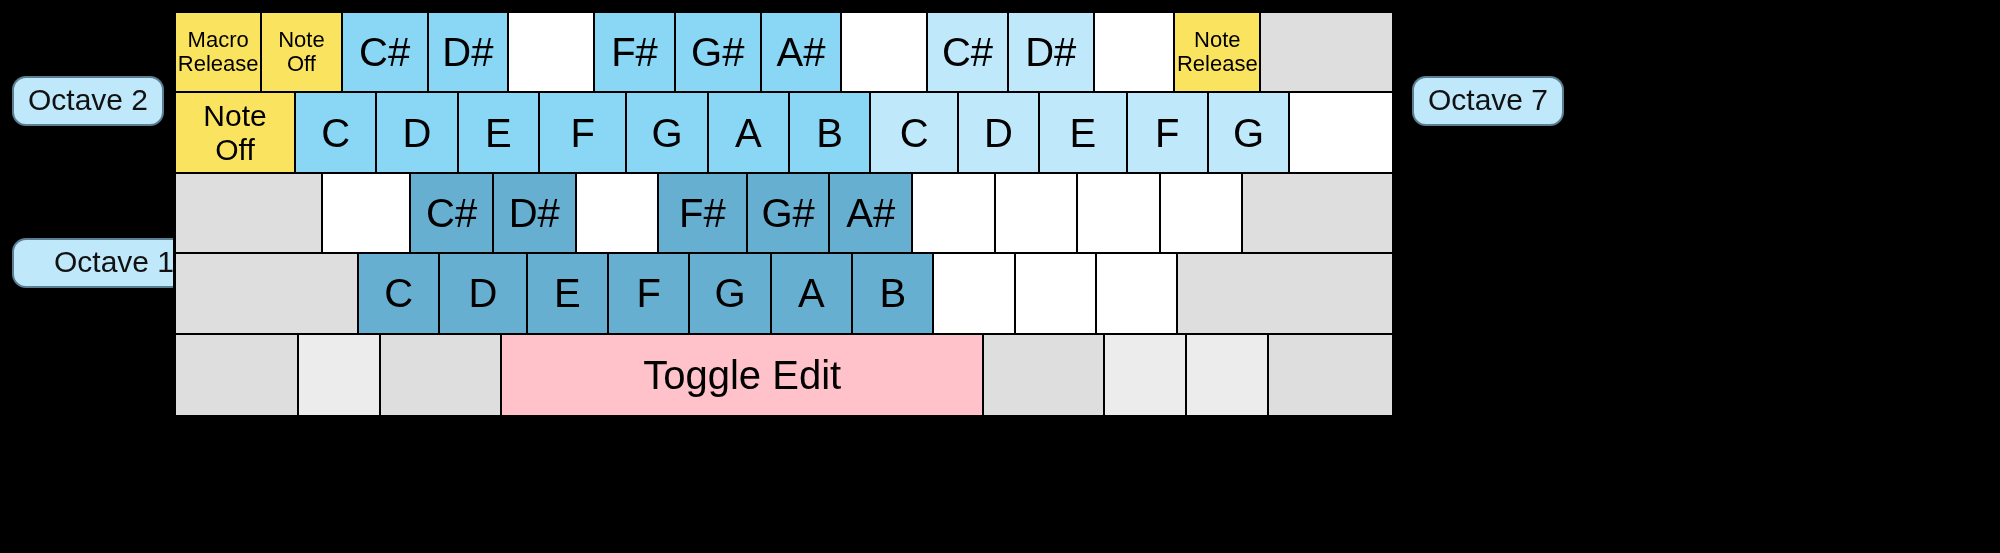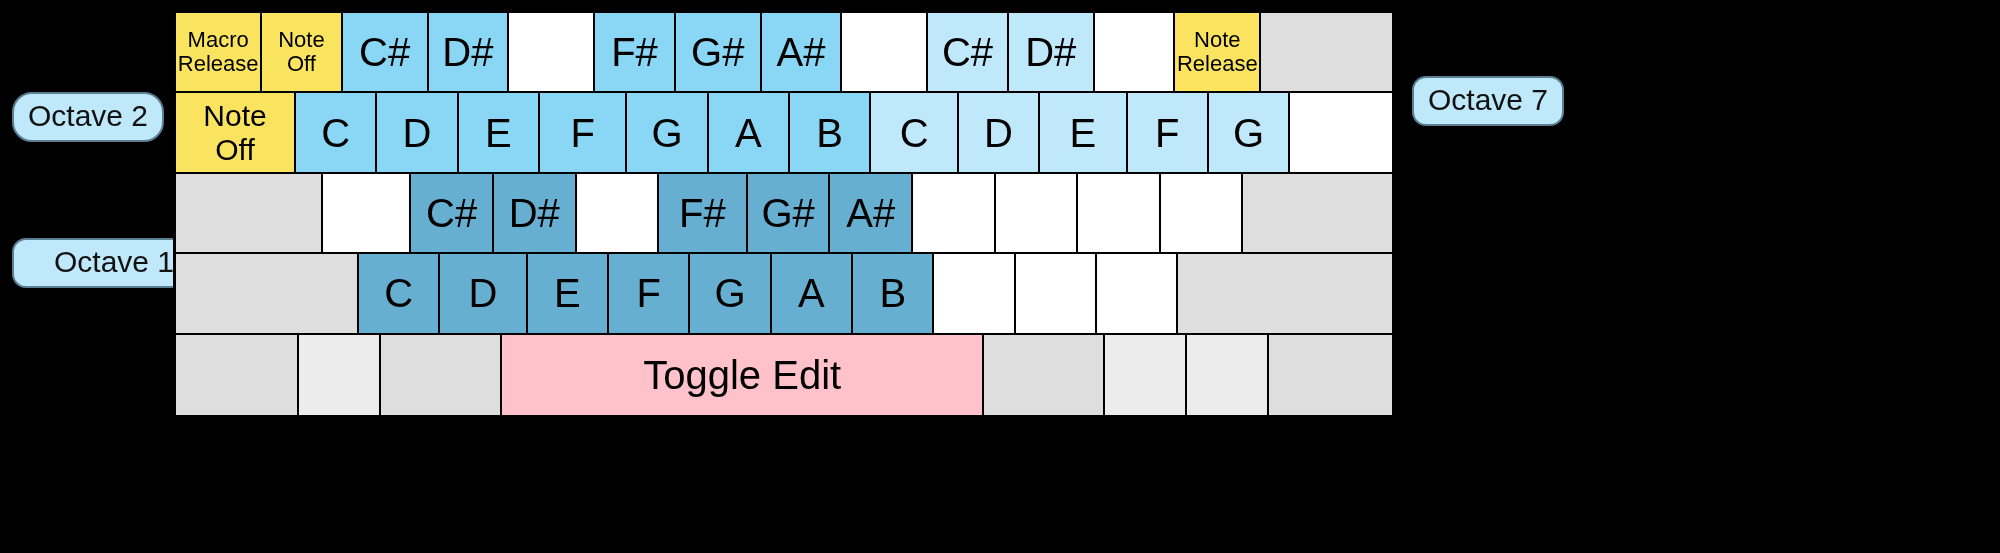--- a/index.html
+++ b/index.html
@@ -86,21 +86,21 @@
     position: absolute;
     background: #bfe8fa;
     border: 2px solid #5b7f92;
     border-radius: 14px;
     color: #111111;
     font-size: 30px;
     padding: 5px 14px 7px 14px;
     white-space: nowrap;
     box-sizing: border-box;
   }
-  #pill-oct2 { left: 12px;   top: 92px; border-radius: 20px; }
+  #pill-oct2 { left: 12px;   top: 76px; }
   #pill-oct1 { left: 12px;   top: 238px; padding-left: 40px; }
   #pill-oct3 { left: 1412px; top: 76px; }
 </style>
 </head>
 <body>
 
 <div id="stage">
 
   <div class="pill" id="pill-oct2">Octave 2</div>
 

